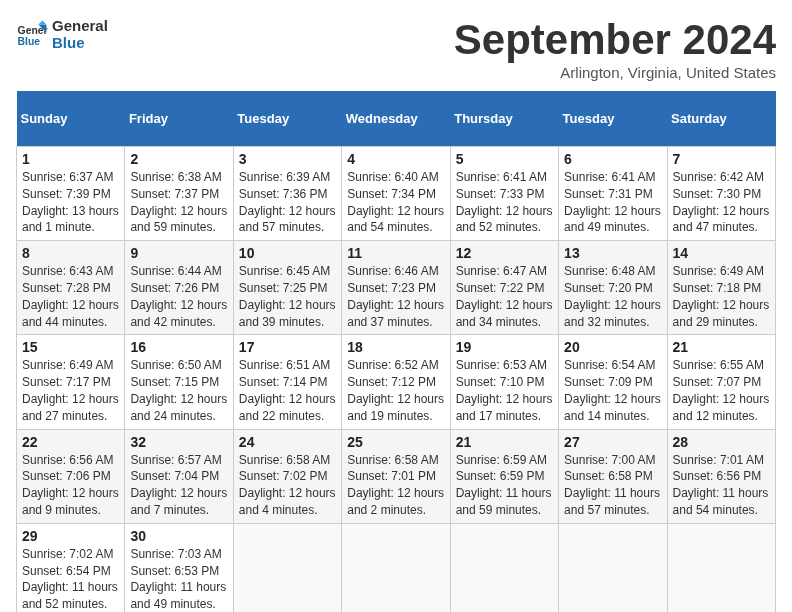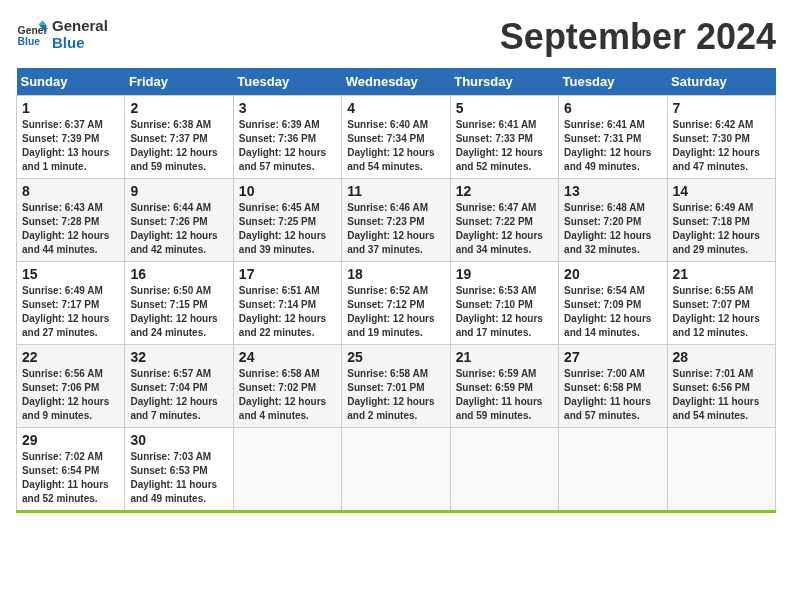--- a/index.html
+++ b/index.html
@@ -22,37 +22,37 @@
       gap: 4px;
     }
     .logo-icon {
       width: 32px;
       height: 32px;
     }
     .title-area {
       text-align: right;
     }
     .month-title {
-      font-size: 36px;
+      font-size: 42px;
       font-weight: bold;
       color: #333;
     }
     .location-title {
       font-size: 15px;
       color: #555;
     }
     table {
       width: 100%;
       border-collapse: collapse;
       font-size: 10.5px;
     }
     th {
       background-color: #2a6db5;
       color: #fff;
-      padding: 6px 4px;
+      padding: 20px 4px;
       text-align: left;
       font-size: 13px;
       font-weight: bold;
     }
     td {
       border: 1px solid #ccc;
       vertical-align: top;
       padding: 4px 5px;
       min-height: 70px;
       width: 14.28%;
@@ -64,22 +64,21 @@
     .day-num {
       font-size: 14px;
       font-weight: bold;
       color: #222;
       display: block;
       margin-bottom: 2px;
     }
     .day-info {
       color: #333;
       line-height: 1.4;
-      font-size: 10px;
-      font-weight: bold;
+      font-size: 12px;
     }
     td.empty {
       background: #f9f9f9;
     }
     .last-row td {
       border-bottom: 3px solid #84cc16;
     }
   </style>
 </head>
 <body>
@@ -92,20 +91,21 @@
       <polygon points="28,8 38,8 38,18 28,8" fill="#1a6faf"></polygon>
       <polygon points="28,8 38,8 33,3" fill="#4a9fd4"></polygon>
     </svg>
     <div style="display:flex;flex-direction:column;line-height:1.1;margin-top:2px;">
       <span style="font-weight:bold;font-size:15px;color:#333;">General</span>
       <span style="font-weight:bold;font-size:15px;color:#1a6faf;">Blue</span>
     </div>
   </div>
   <div class="title-area">
     <div class="month-title">September 2024</div>
+    <div class="location-title">Arlington, Virginia, United States</div>
   </div>
 </div>
 
 <table>
   <thead>
     <tr>
     <th>Sunday</th>
         <th>Friday</th>
         <th>Tuesday</th>
         <th>Wednesday</th>

